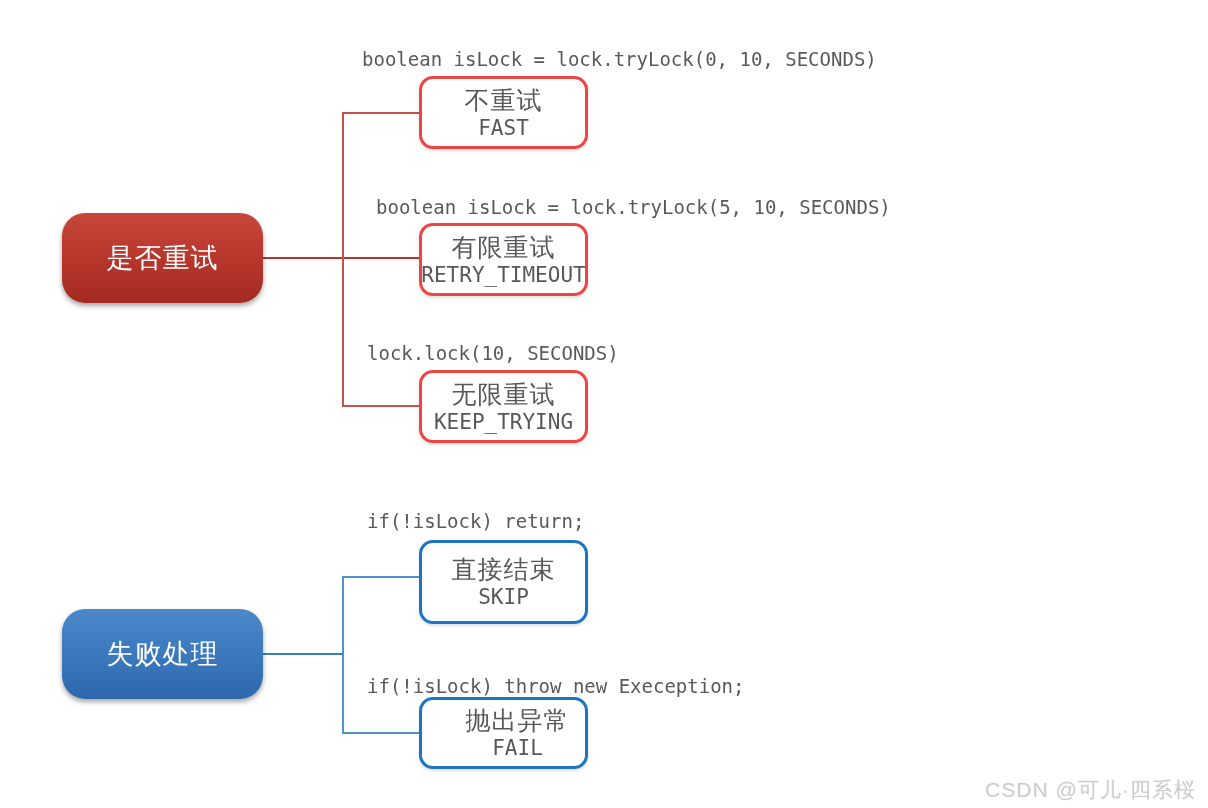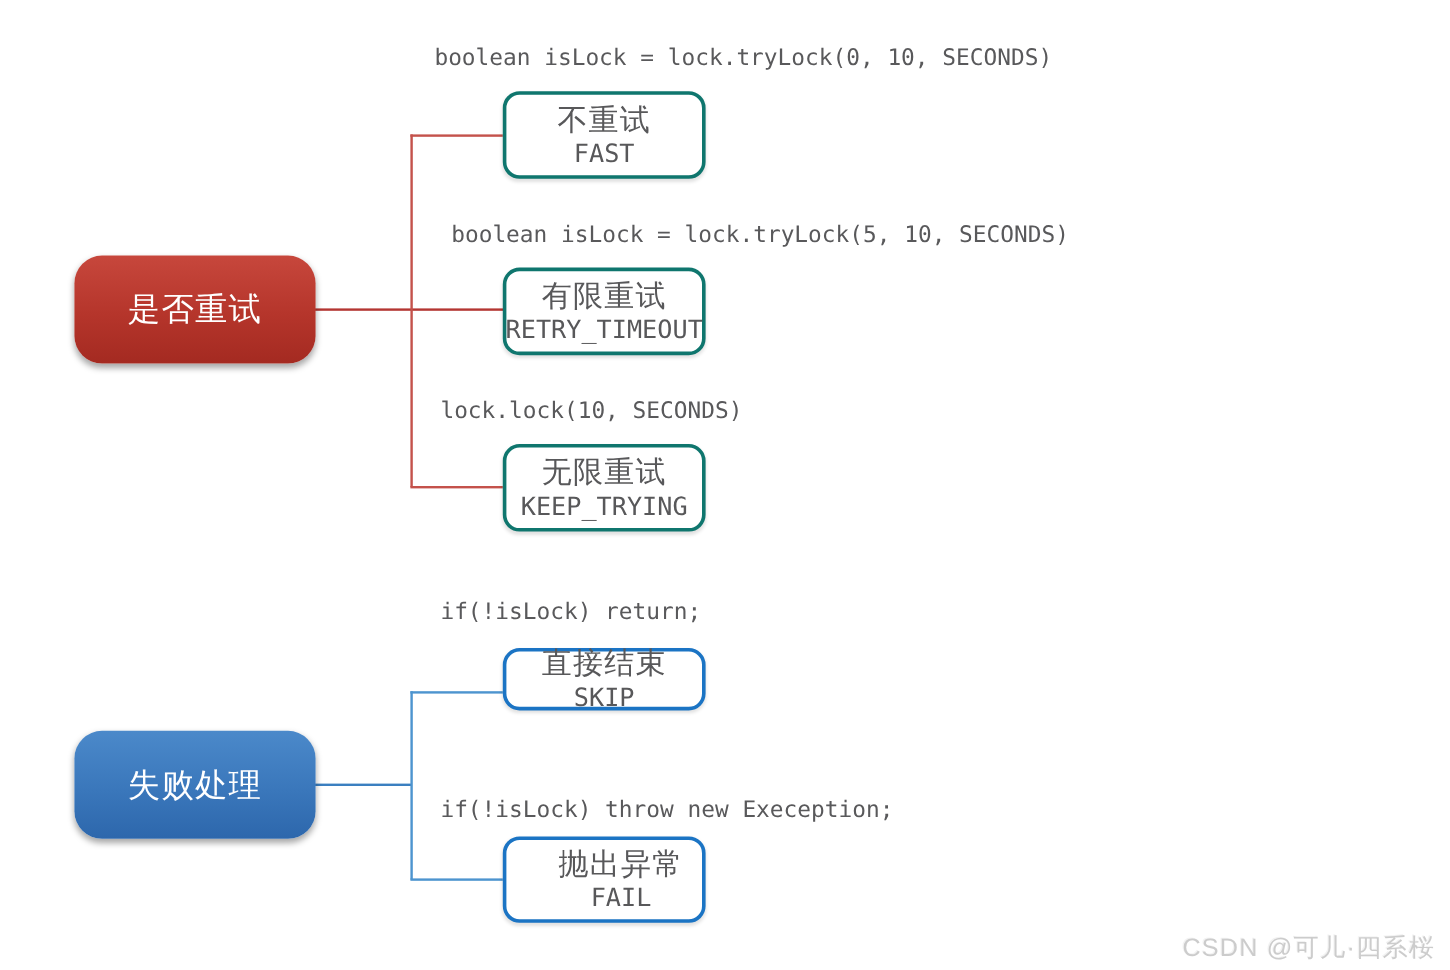--- a/index.html
+++ b/index.html
@@ -14,20 +14,21 @@
   }
 
   
   .code {
     position: absolute;
     font-family: "DejaVu Sans Mono", "Liberation Mono", monospace;
     font-size: 19px;
     line-height: 20px;
     color: #59595b;
     white-space: pre;
+    margin-top: 11px;
   }
 
   
   .parent-node {
     position: absolute;
     left: 62px;
     width: 201px;
     height: 90px;
     border-radius: 23px;
     display: flex;
@@ -50,21 +51,21 @@
     height: 73px;
     background: #ffffff;
     border-radius: 14px;
     display: flex;
     flex-direction: column;
     align-items: center;
     justify-content: center;
     box-shadow: 0 2px 3px rgba(0,0,0,0.12);
     cursor: default;
   }
-  .child-red  { border: 3px solid #0f766e; }
+  .child-red  { border: 3px solid #ef4444; }
   .child-blue { border: 3px solid #1b74c4; }
   .child-node .cn {
     font-size: 25px;
     line-height: 30px;
     color: #58585a;
     letter-spacing: 1px;
   }
   .child-node .en {
     font-family: "DejaVu Sans Mono", "Liberation Mono", monospace;
     font-size: 21px;
@@ -129,21 +130,21 @@
   <div class="line hline line-blue" style="left:342px; top:576px; width:77px;"></div>
   <div class="line hline line-blue" style="left:342px; top:732px; width:77px;"></div>
 
   <div class="parent-node parent-blue">
     <span>失败处理</span>
   </div>
 
   <div class="code" style="left:367px; top:500px;">if(!isLock) return;</div>
   <div class="code" style="left:367px; top:665px;">if(!isLock) throw new Exeception;</div>
 
-  <div class="child-node child-blue" style="top:540px; height:52px;">
+  <div class="child-node child-blue" style="top:540px; height:84px;">
     <div class="cn">直接结束</div>
     <div class="en">SKIP</div>
   </div>
   <div class="child-node child-blue" style="top:697px; height:72px;padding-left:28px;">
     <div class="cn">抛出异常</div>
     <div class="en">FAIL</div>
   </div>
 
   <div class="watermark">CSDN @可儿·四系桜</div>
 

